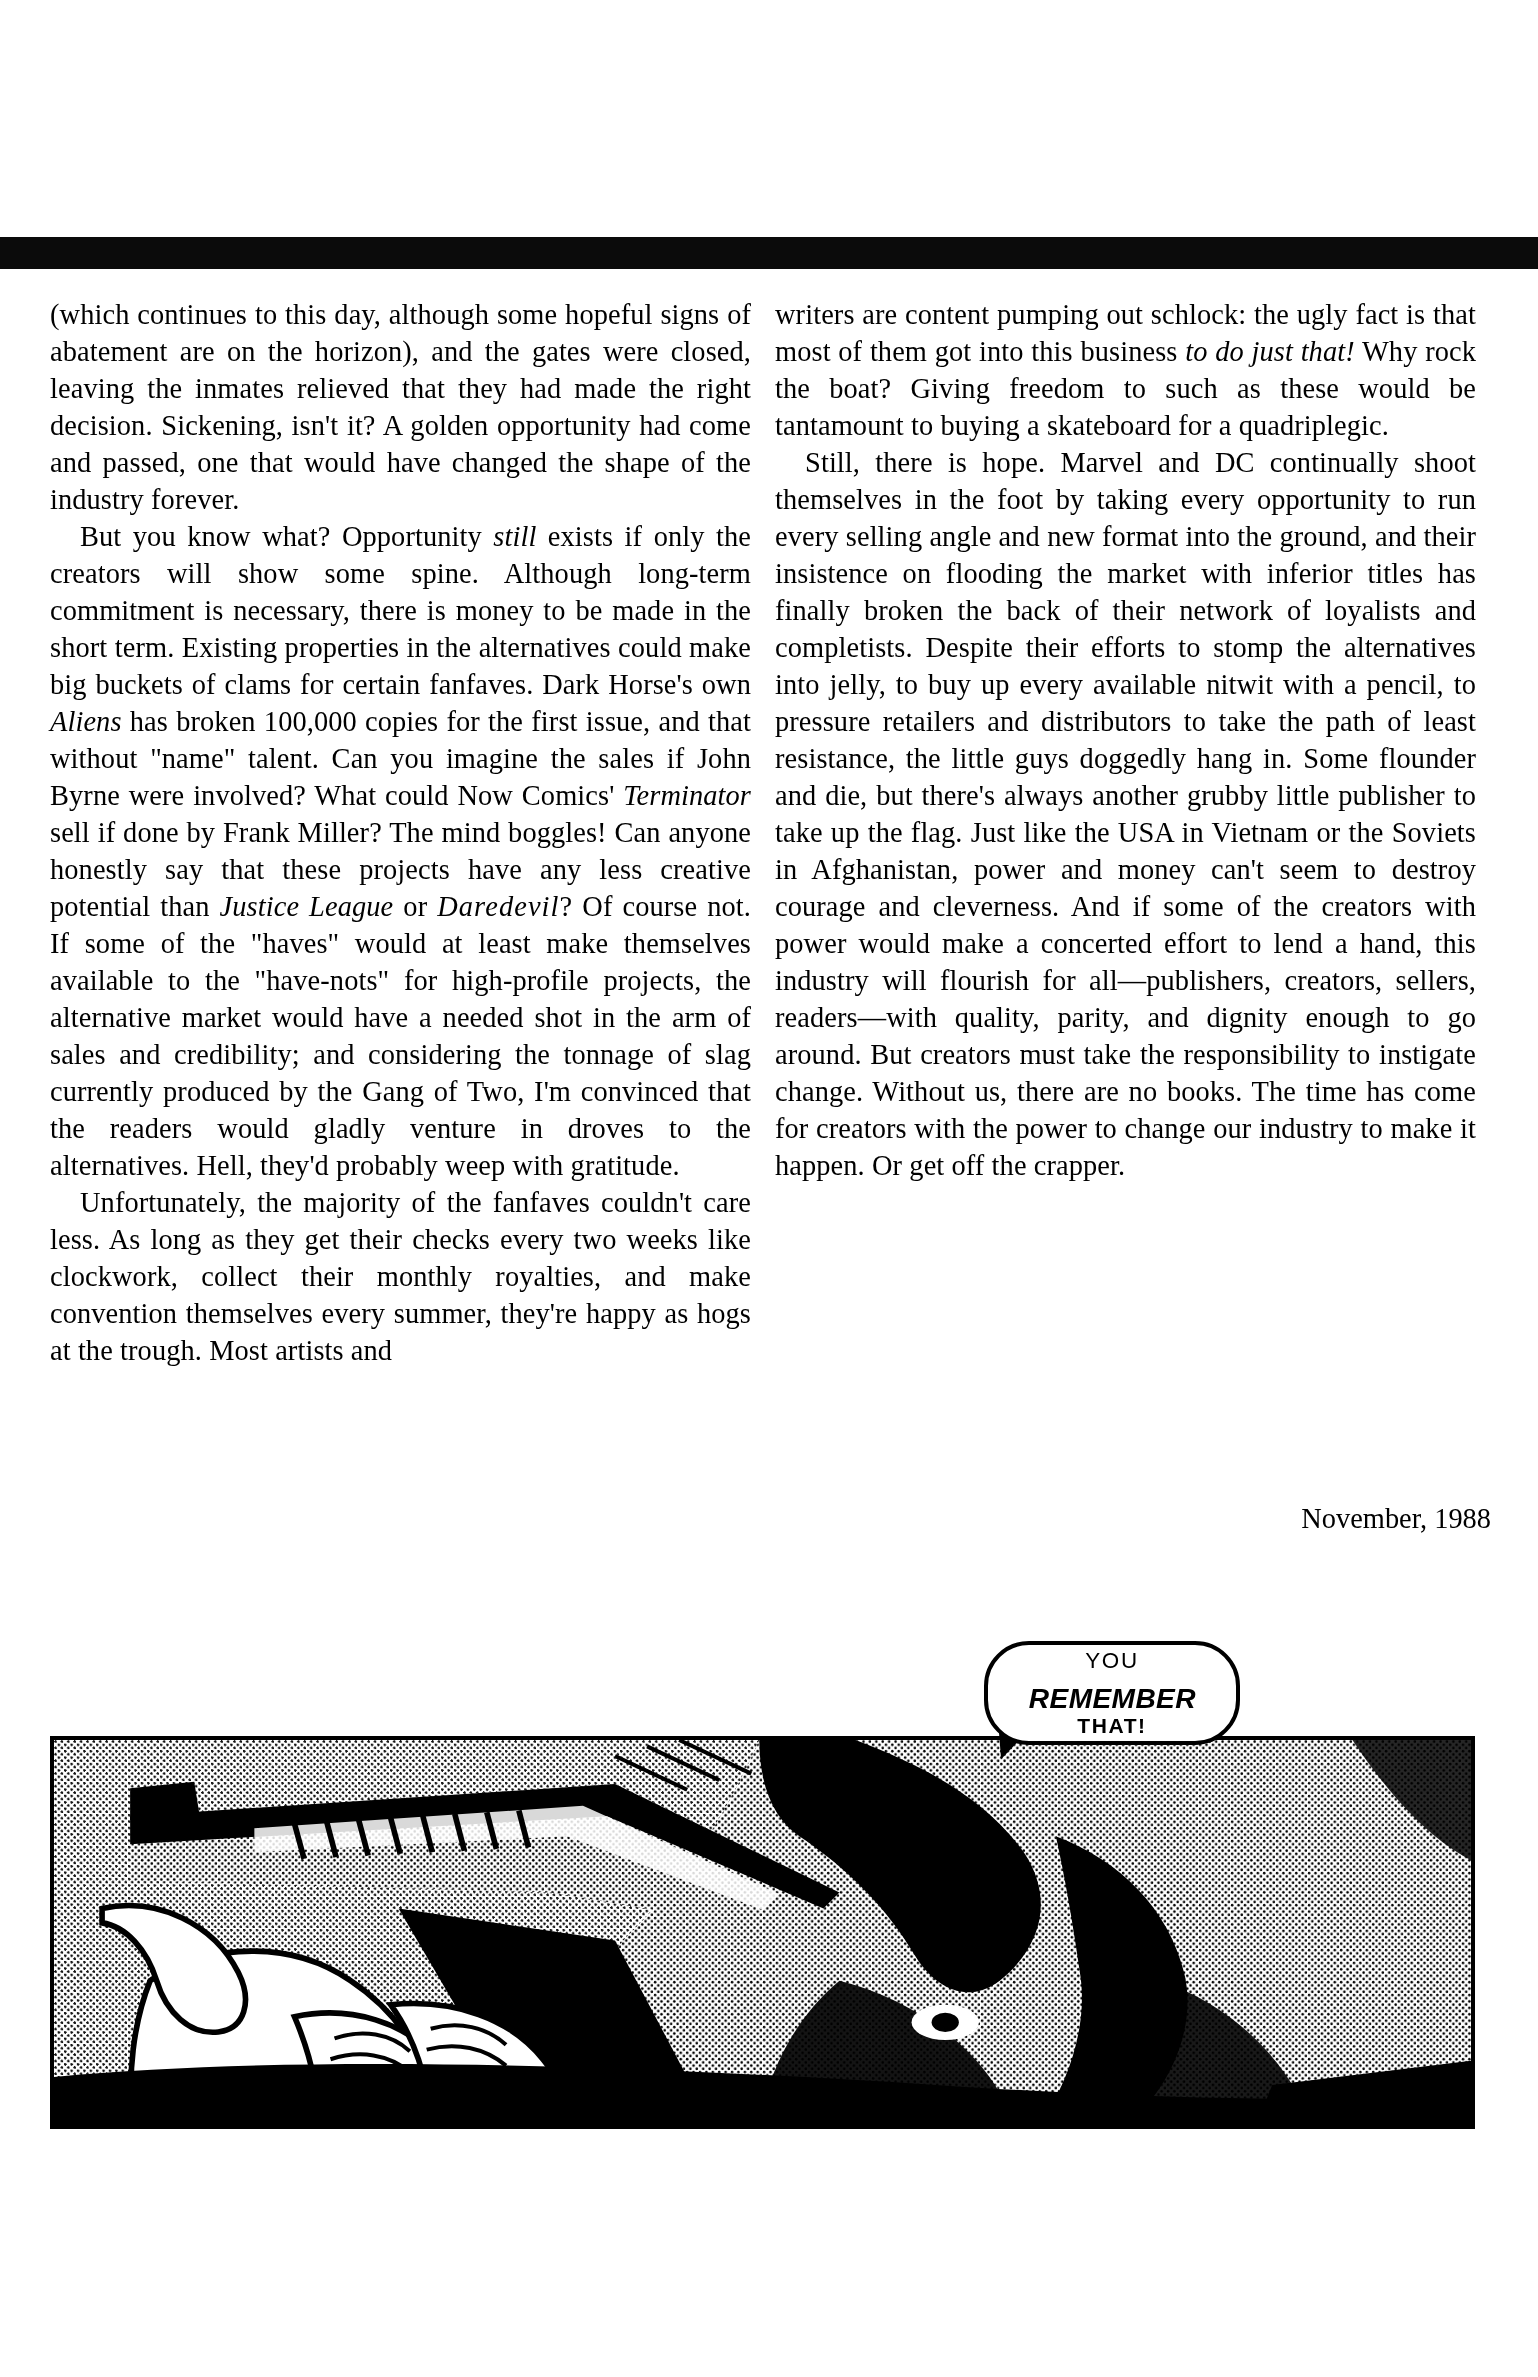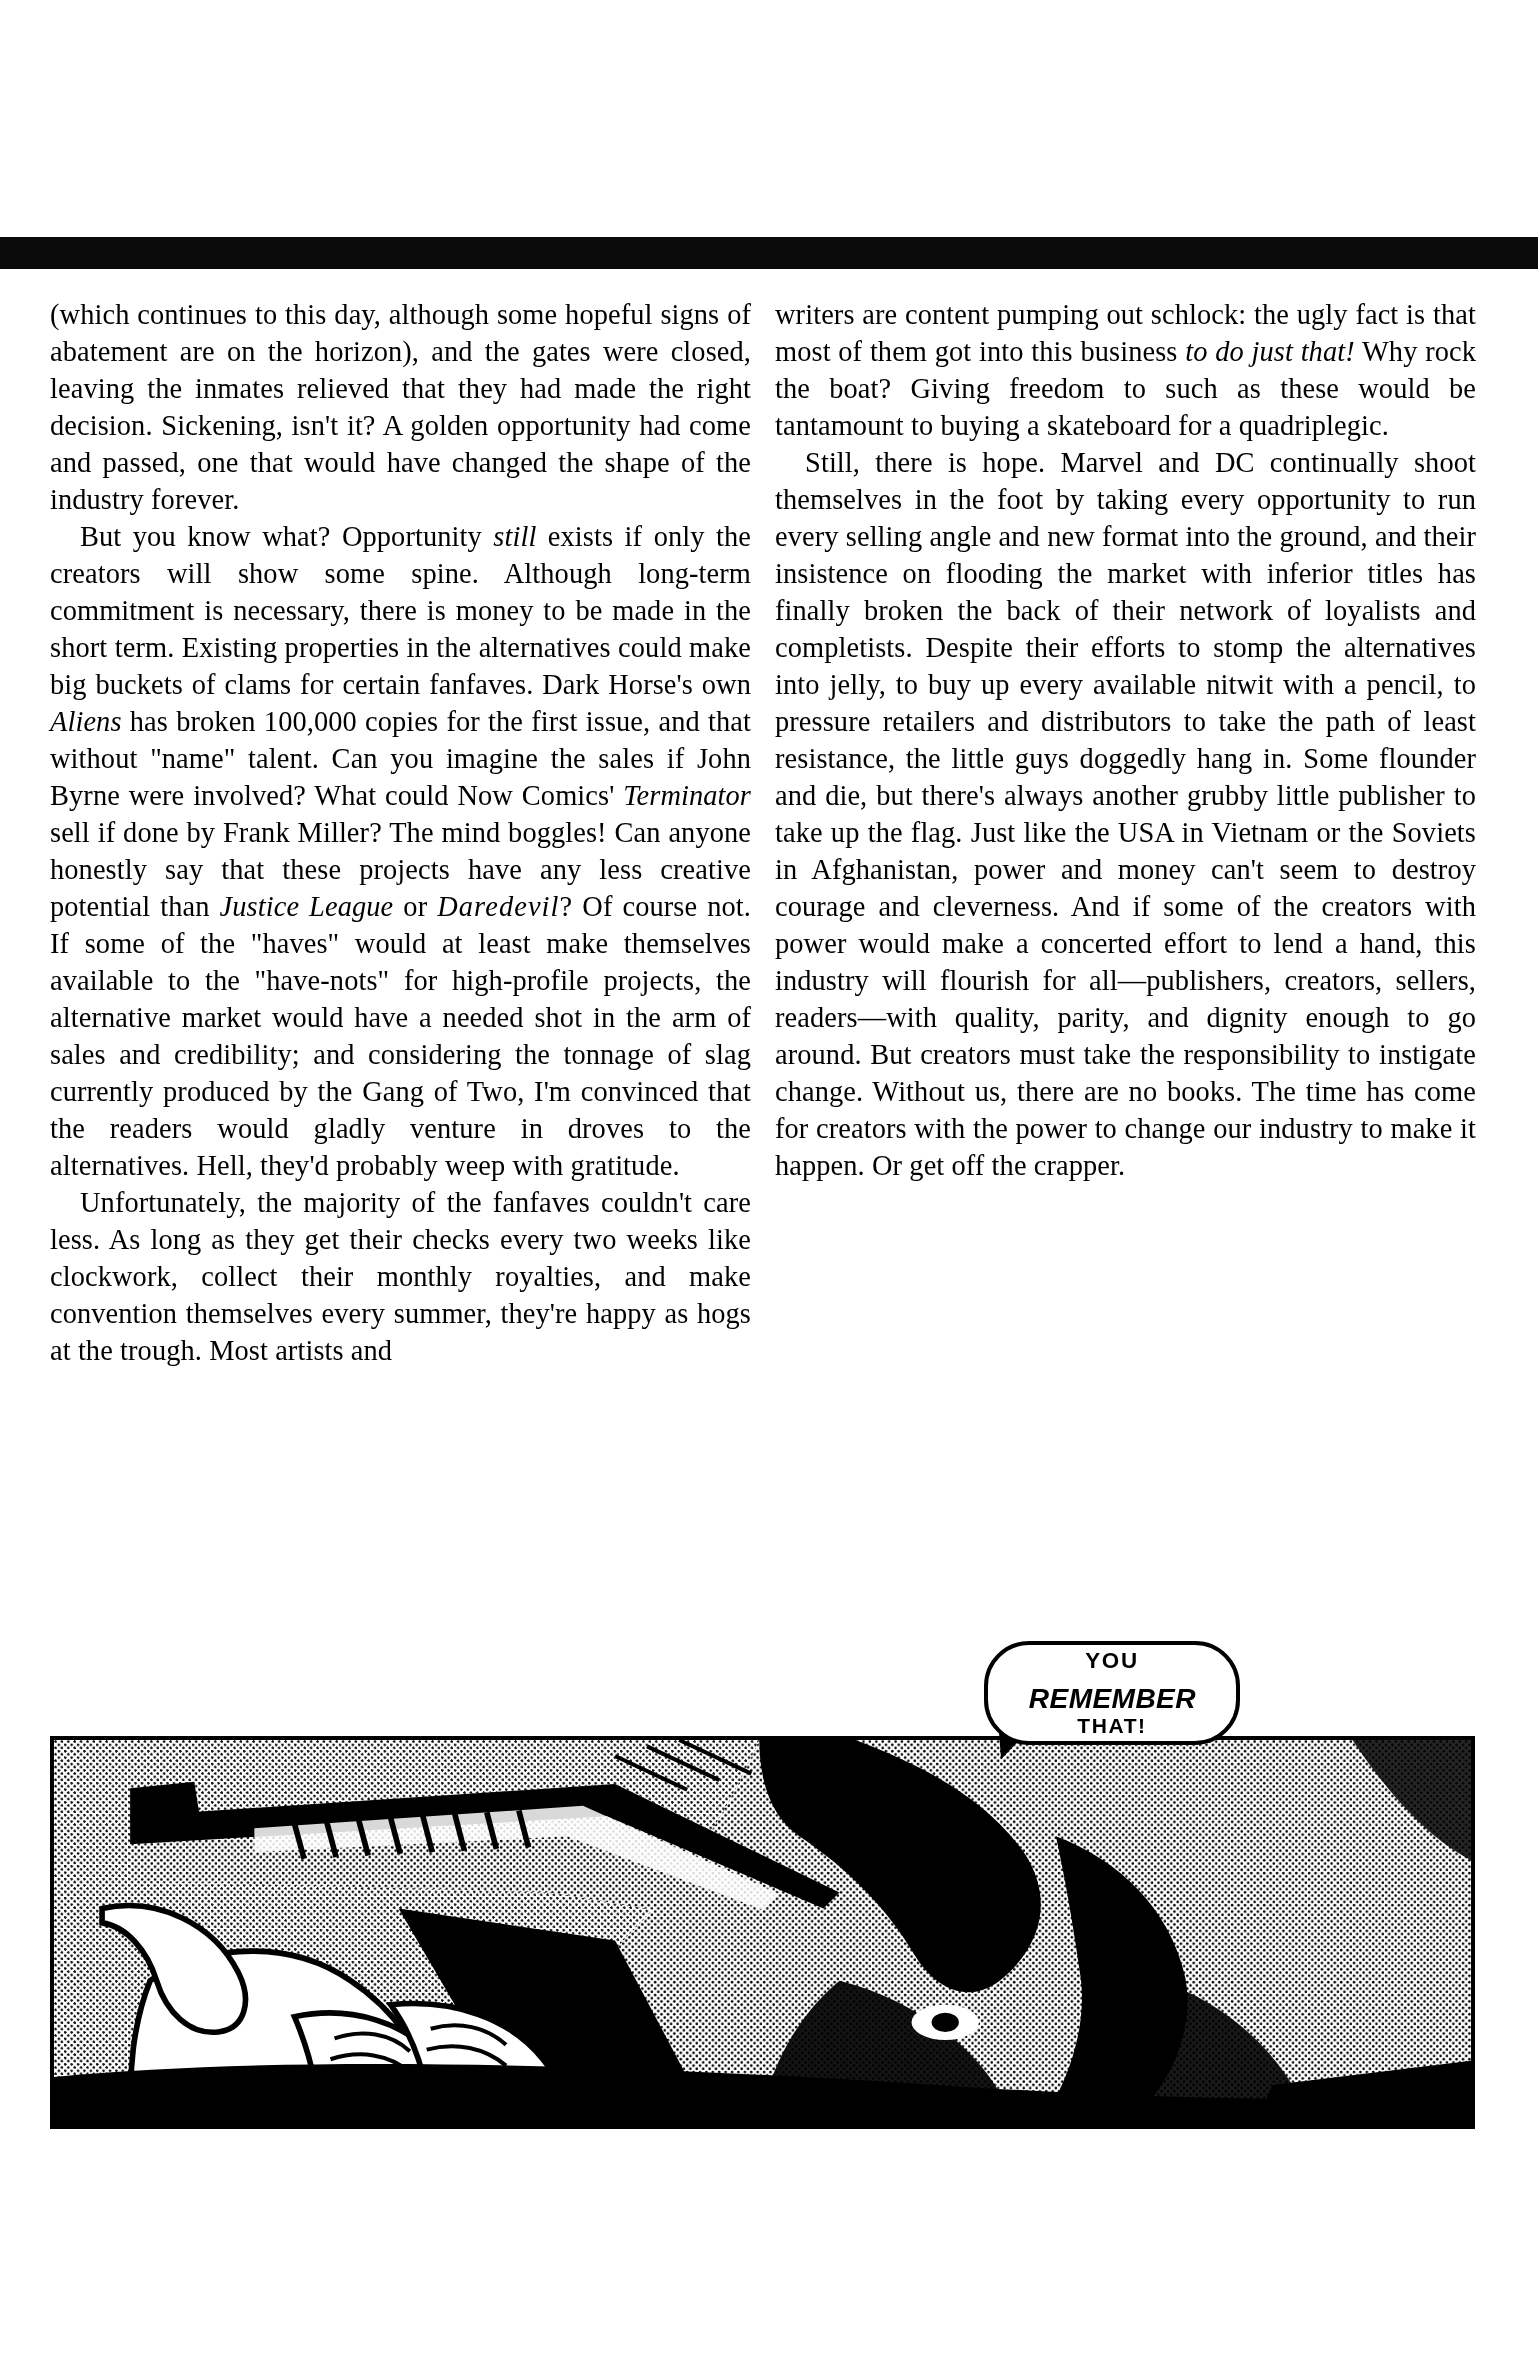--- a/index.html
+++ b/index.html
@@ -129,21 +129,21 @@
     width: 0;
     height: 0;
     border-left: 14.4px solid transparent;
     border-right: 24px solid transparent;
     border-top: 42px solid #000;
     transform: rotate(14deg);
     z-index: 39;
   }
   .bl-1 {
     font-size: 22.4px;
-    font-weight: 700;
+    font-weight: 400;
     letter-spacing: 1.6px;
     margin-bottom: 14px;
     text-align: right;
   }
   .bl-2 {
     font-size: 27px;
     font-weight: 900;
     font-style: italic;
     letter-spacing: 0.4px;
     margin-bottom: 2.4px;
@@ -177,20 +177,21 @@
     <div class="col">
 
       <p><span>writers are content pumping out schlock: the ugly fact is that most of them got into this business </span><em>to do just that!</em><span> Why rock the boat? Giving freedom to such as these would be tantamount to buying a skateboard for a quadriplegic.</span></p>
 
       <p class="indent"><span>Still, there is hope. Marvel and DC continually shoot themselves in the foot by taking every opportunity to run every selling angle and new format into the ground, and their insistence on flooding the market with inferior titles has finally broken the back of their network of loyalists and completists. Despite their efforts to stomp the alternatives into jelly, to buy up every available nitwit with a pencil, to pressure retailers and distributors to take the path of least resistance, the little guys doggedly hang in. Some flounder and die, but there's always another grubby little publisher to take up the flag. Just like the USA in Vietnam or the Soviets in Afghanistan, power and money can't seem to destroy courage and cleverness. And if some of the creators with power would make a concerted effort to lend a hand, this industry will flourish for all—publishers, creators, sellers, readers—with quality, parity, and dignity enough to go around. But creators must take the responsibility to instigate change. Without us, there are no books. The time has come for creators with the power to change our industry to make it happen. Or get off the crapper.</span></p>
 
     </div>
   </div>
 
   <div class="signature">
+    <div>November, 1988</div>
   </div>
 
   <div class="panel">
     <div class="panel-art">
       <div class="halftone"></div>
 
       <svg width="1417" height="385" viewBox="0 0 1768 480" preserveAspectRatio="none" style="position:absolute;left:0;top:0;">
         <defs>
           <pattern id="ht" width="8" height="8" patternUnits="userSpaceOnUse">
             <rect width="8" height="8" fill="#fff"></rect>

